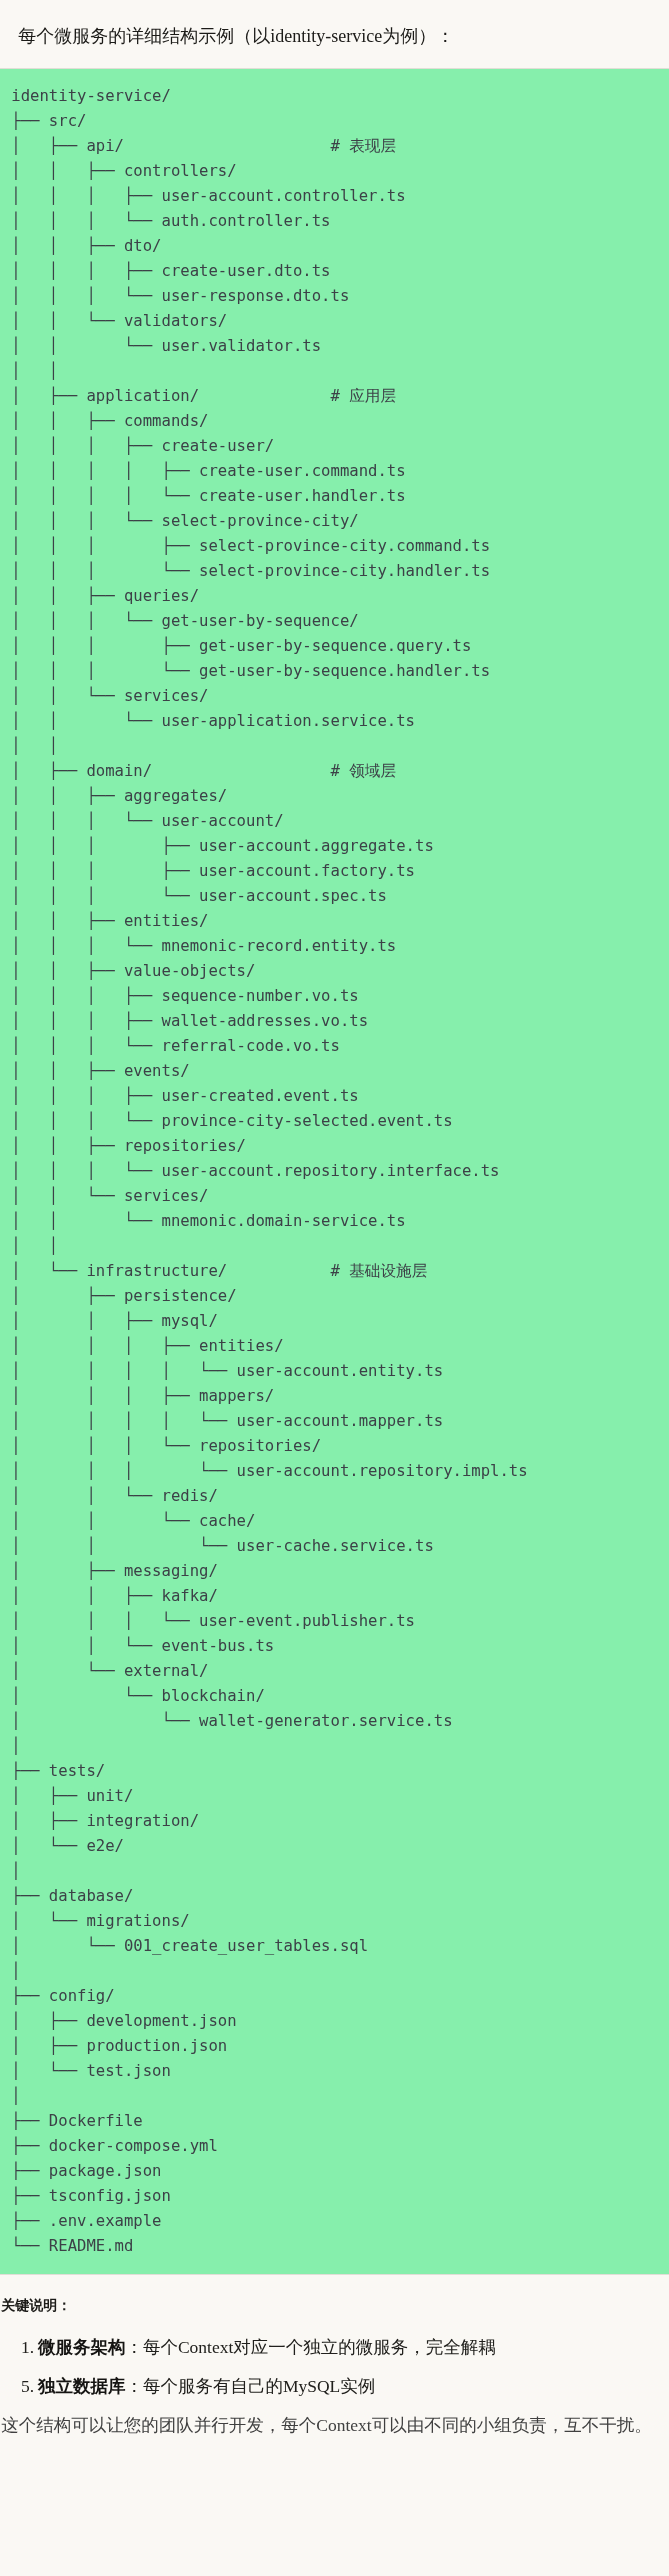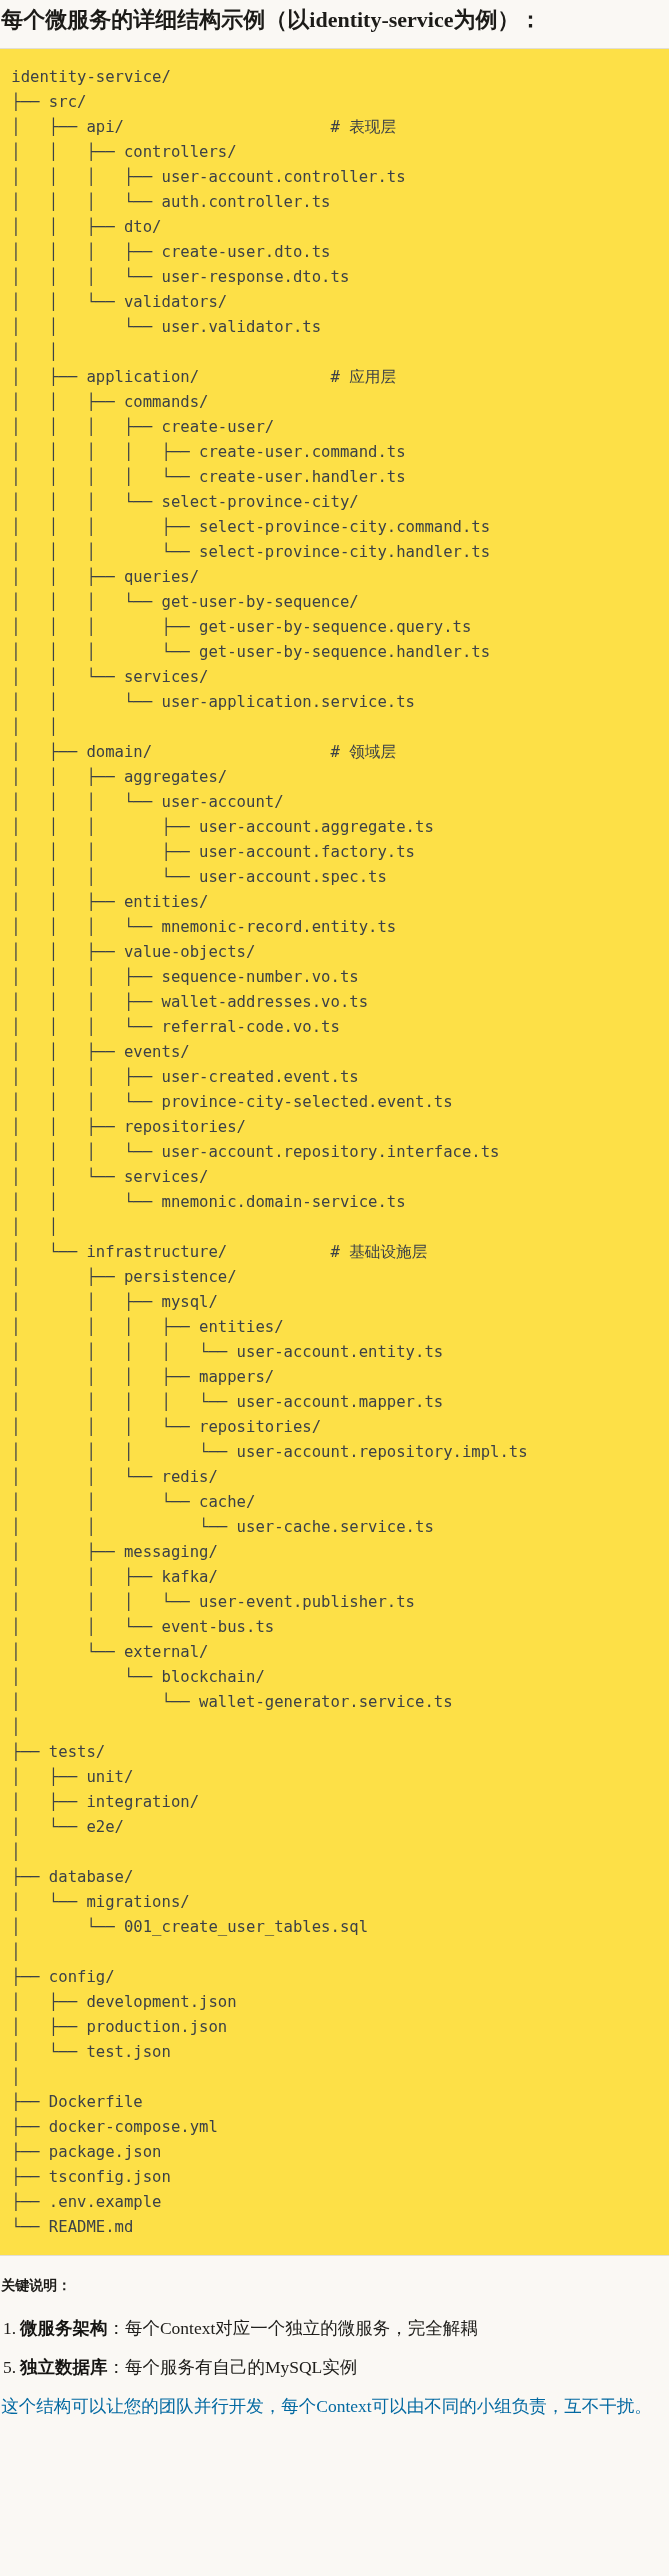--- a/index.html
+++ b/index.html
@@ -8,32 +8,32 @@
     width: 669px;
     min-height: 2576px;
     background: #faf8f4;
     color: #21201d;
     font-family: "Liberation Serif", "DejaVu Serif", serif;
     overflow-x: hidden;
   }
   .page { width: 669px; }
 
   h1.title {
-    margin: 0;
+    margin: 17px;
     padding: 6.3px 6.3px 0 1.3px;
-    font-size: 22px;
+    font-size: 18px;
     line-height: 27.5px;
-    font-weight: 700;
+    font-weight: 400;
     color: #1c1b18;
     letter-spacing: 0;
   }
 
   pre.tree {
     margin: 14.4px 0 0 0;
-    background: #fde047;
+    background: #86efac;
     border: 0.6px solid #e1ded6;
     border-left: none;
     border-right: none;
     padding: 15.6px 12.5px 15px 11.3px;
     font-family: "DejaVu Sans Mono", "Liberation Mono", monospace;
     font-size: 15.6px;
     line-height: 25px;
     color: #3c4147;
     white-space: pre;
     overflow: hidden;
@@ -43,39 +43,39 @@
 
   h2.notes-heading {
     margin: 16.3px 0 0 1.3px;
     font-size: 14px;
     line-height: 27.5px;
     font-weight: 700;
     color: #1c1b18;
   }
 
   .note-item {
-    margin: 18px 0 0 3px;
+    margin: 18px 0 0 21px;
     font-size: 17.5px;
     line-height: 21px;
     color: #21201d;
   }
   .note-item .num {
     display: inline-block;
     margin-right: 3.8px;
   }
   .note-item strong {
     font-weight: 700;
     color: #151412;
   }
 
   p.closing {
     margin: 18px 0 0 1.3px;
     font-size: 17.5px;
     line-height: 21px;
-    color: #0369a1;
+    color: #404040;
   }
 </style>
 </head>
 <body>
 
 <main class="page">
 
   <h1 class="title">每个微服务的详细结构示例（以identity-service为例）：</h1>
 
   <pre class="tree">identity-service/

